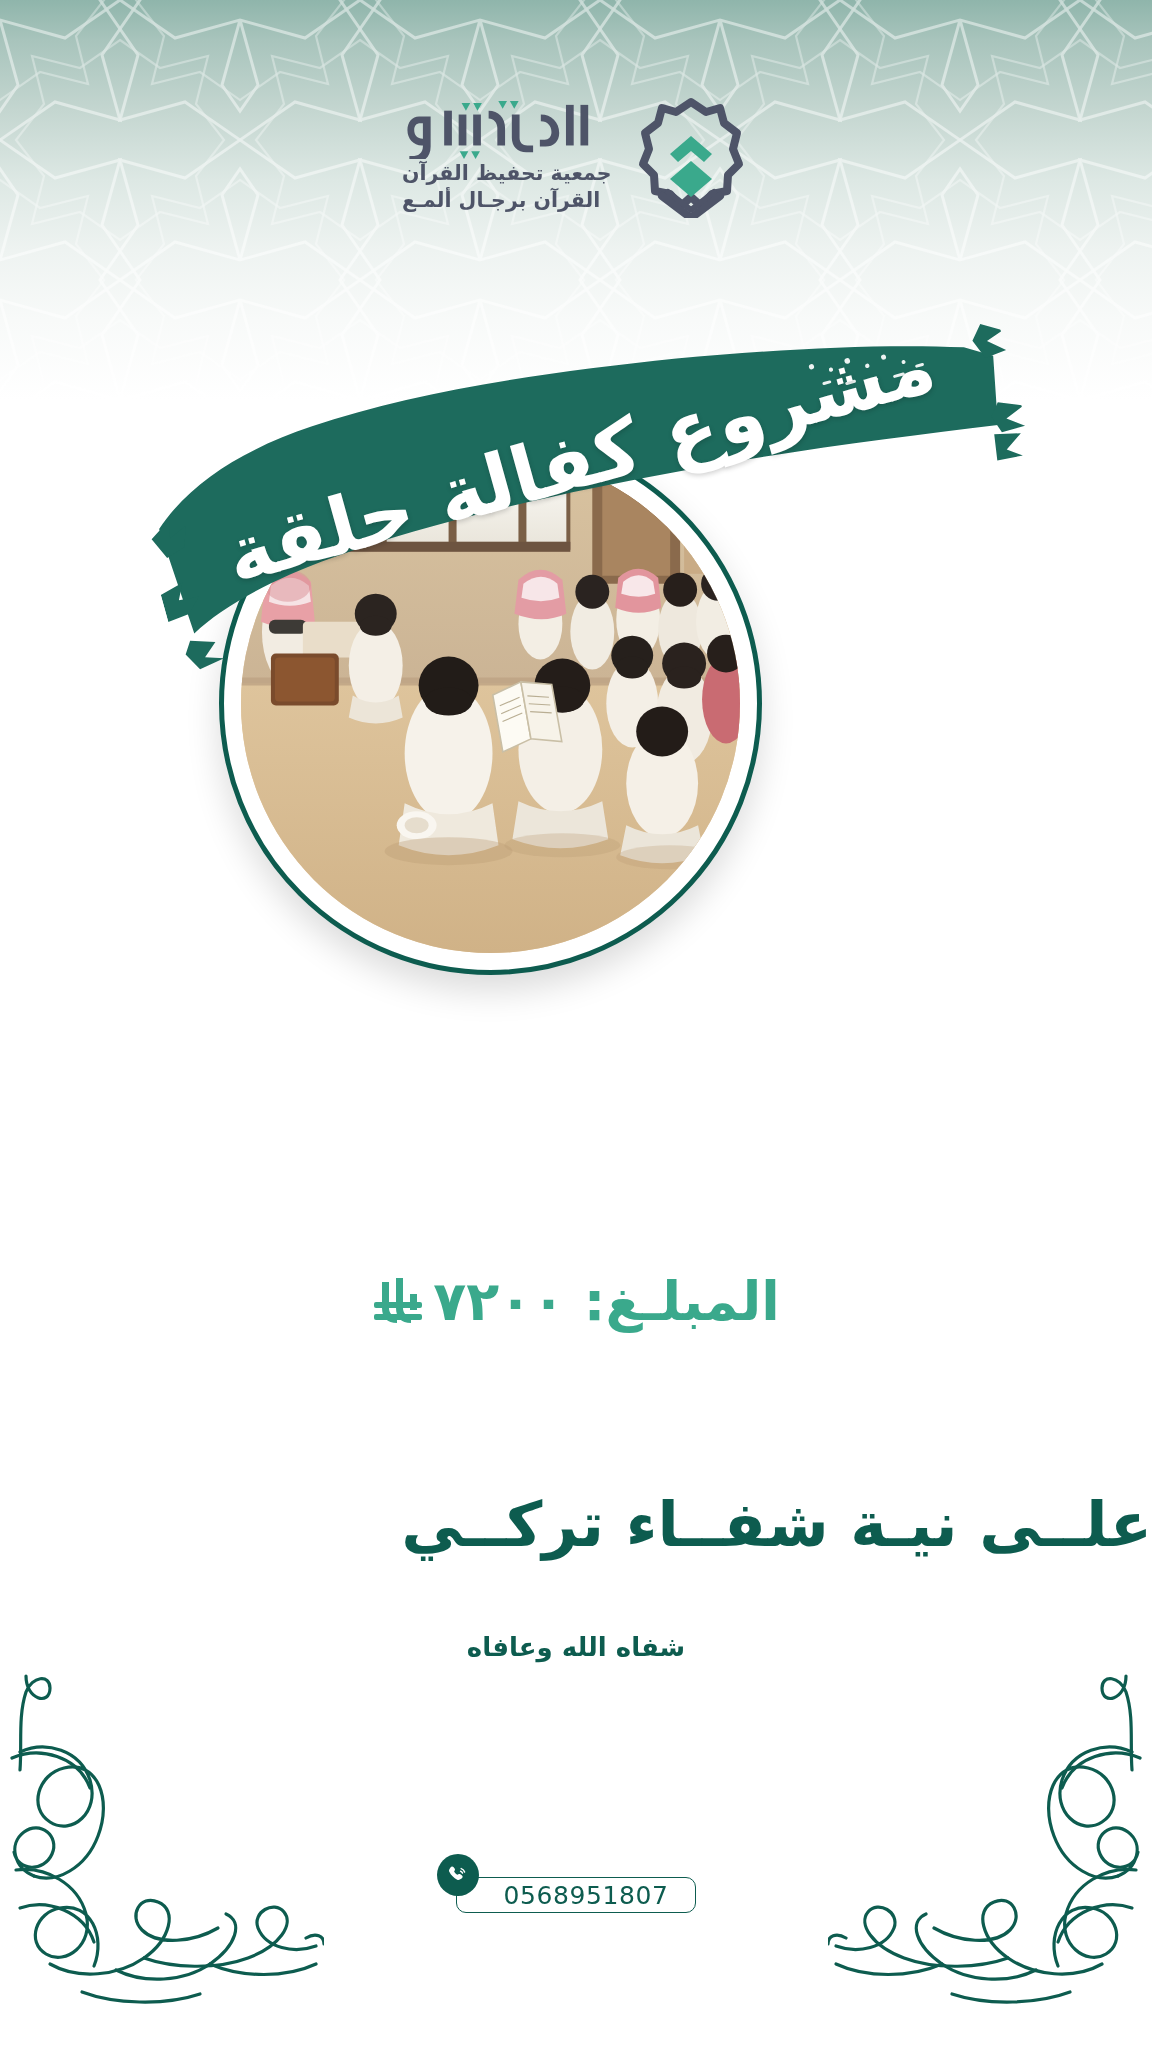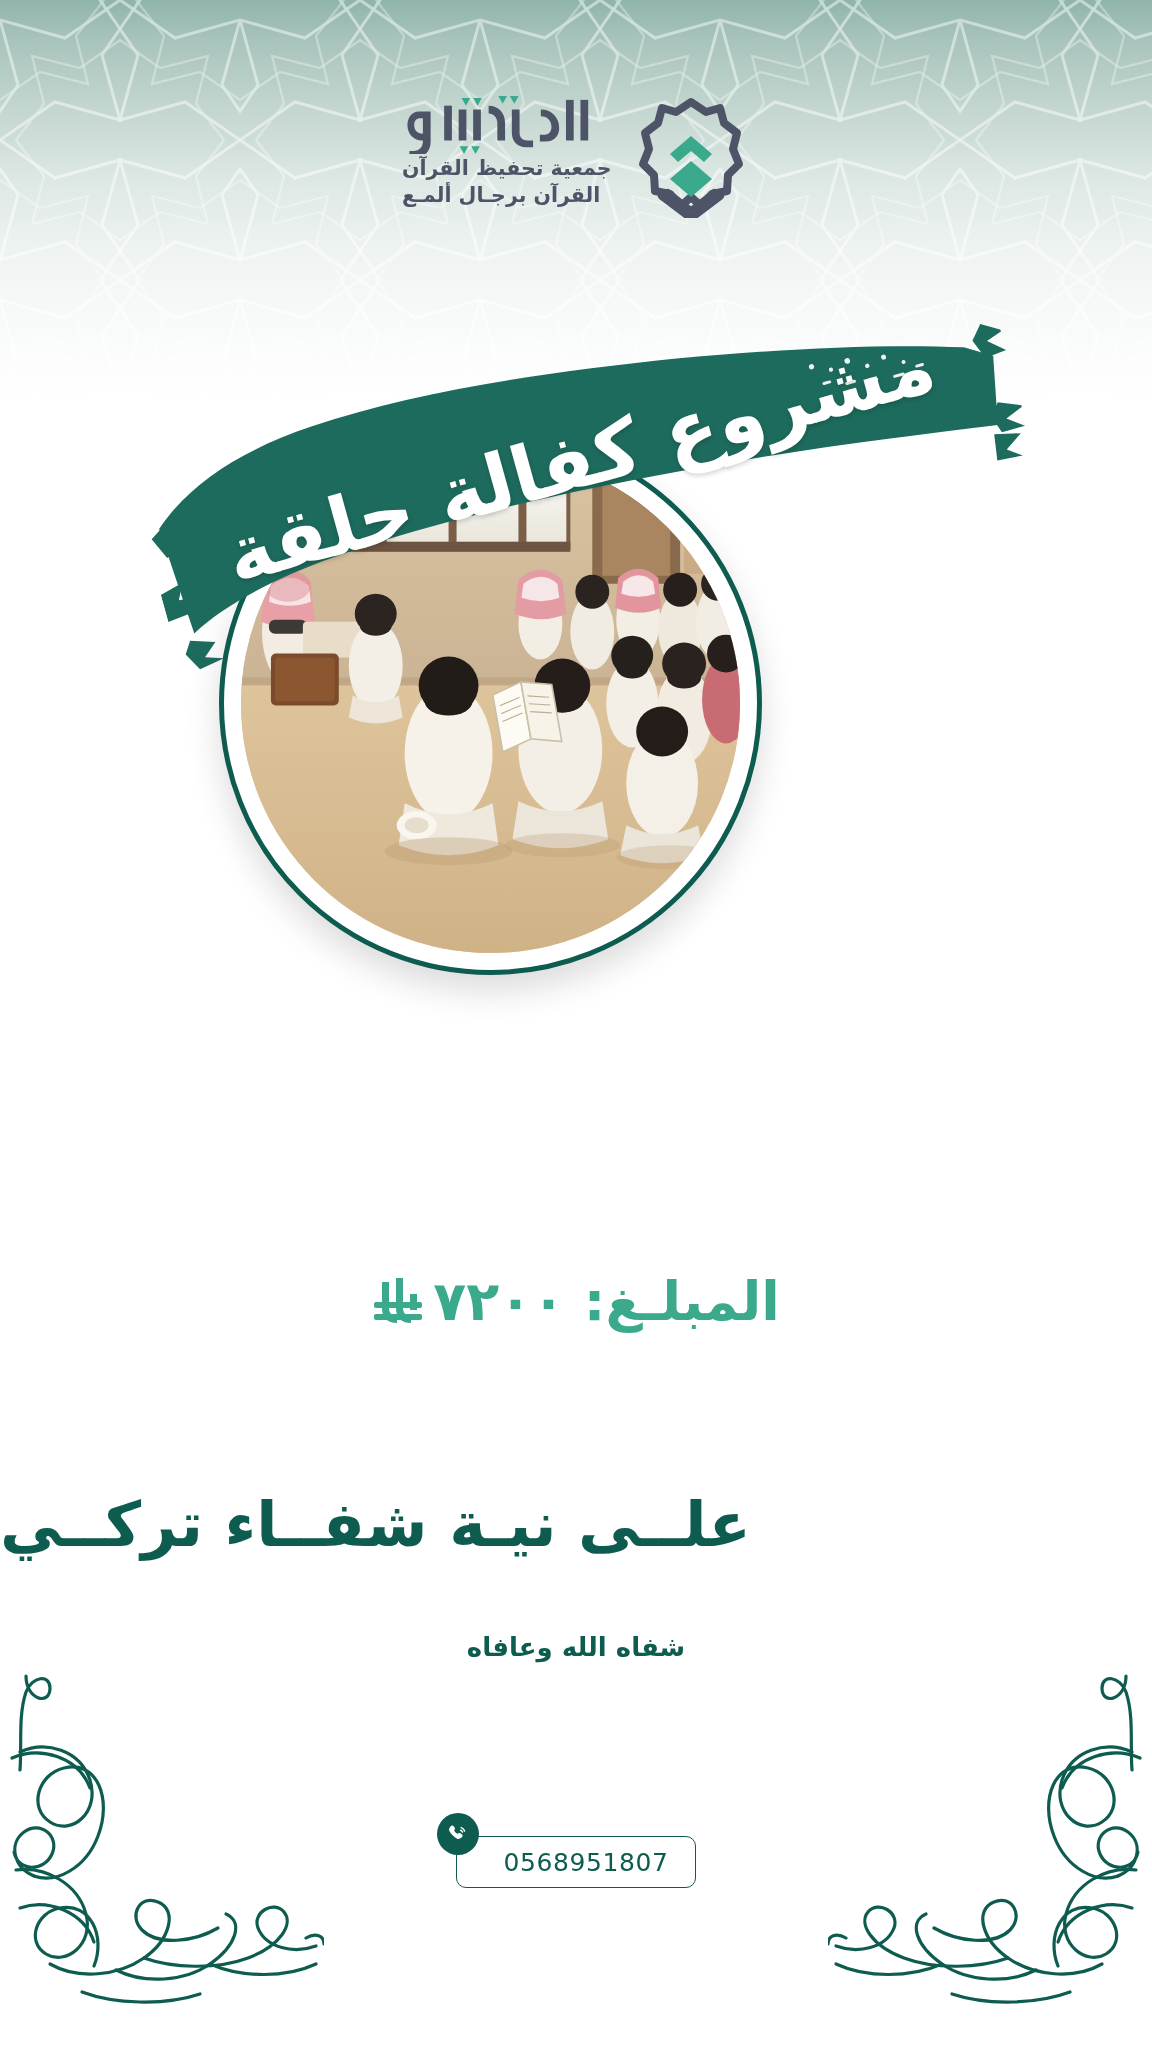--- a/index.html
+++ b/index.html
@@ -36,21 +36,21 @@
   }
   .bg-fade{
     position:absolute; left:0; top:420px; width:1152px; height:620px;
     background:linear-gradient(180deg, rgba(255,255,255,0) 0%, #ffffff 72%);
     z-index:3;
   }
 
   
   .logo-block{
     position:absolute; top:96px; left:0; width:1152px;
-    display:flex; justify-content:center; gap:20px;
+    display:flex; align-items:center; justify-content:center; gap:20px;
     z-index:20;
   }
   .logo-mark{ width:118px; height:122px; flex:0 0 auto; }
   .logo-text{ display:flex; flex-direction:column; align-items:flex-end; gap:2px; }
   .logo-word{ height:58px; }
   .logo-sub{
     text-align:right;
     color:#4e5468;
     font-size:20.5px;
     font-weight:700;
@@ -114,21 +114,21 @@
     font-weight:700;
     letter-spacing:1px;
     direction:rtl;
     white-space:nowrap;
   }
   .riyal-symbol{ width:52px; height:52px; display:block; }
 
   
   .headline{
     position:absolute; left:0; top:1488px; width:1152px;
-    text-align:left;
+    text-align:right;
     color:#0d5c4f;
     font-size:62px;
     font-weight:700;
     letter-spacing:2px;
     direction:rtl;
     z-index:25;
     white-space:nowrap;
   }
   .subline{
     position:absolute; left:0; top:1632px; width:1152px;
@@ -149,26 +149,27 @@
 
   
   .phone-badge{
     position:absolute; left:0; top:1836px; width:1152px;
     display:flex; align-items:center; justify-content:center;
     z-index:50;
   }
   .phone-pill{
     position:relative;
     display:flex; align-items:center;
-    height:52px;
+    height:36px;
     padding:0 26px 0 46px;
     border:1.6px solid #0d5c4f;
     border-radius:10px;
     background:#ffffff;
     direction:ltr;
+    margin-top:41px;
   }
   .phone-num{
     color:#0d5c4f;
     font-size:25px;
     font-weight:400;
     letter-spacing:.6px;
     font-family:"DejaVu Sans","Liberation Sans",sans-serif;
   }
   .phone-circle{
     position:absolute; left:-20px; top:-24px;

